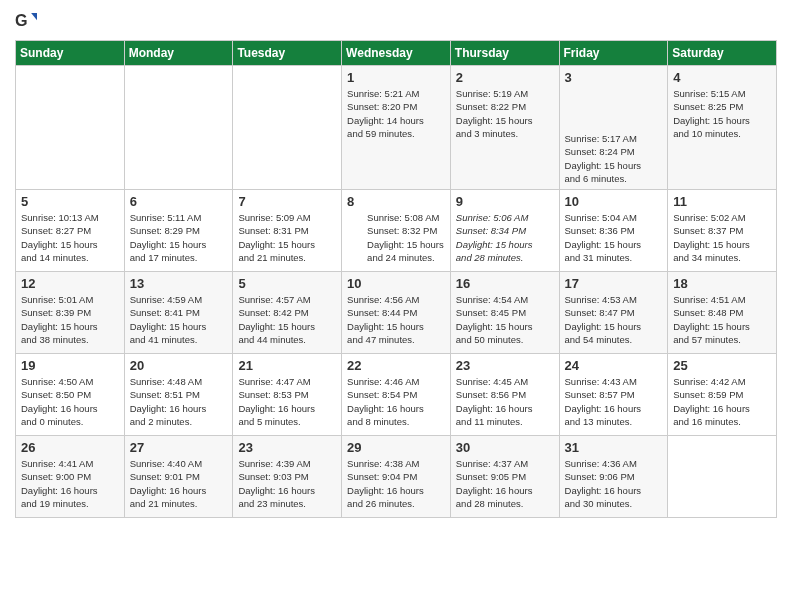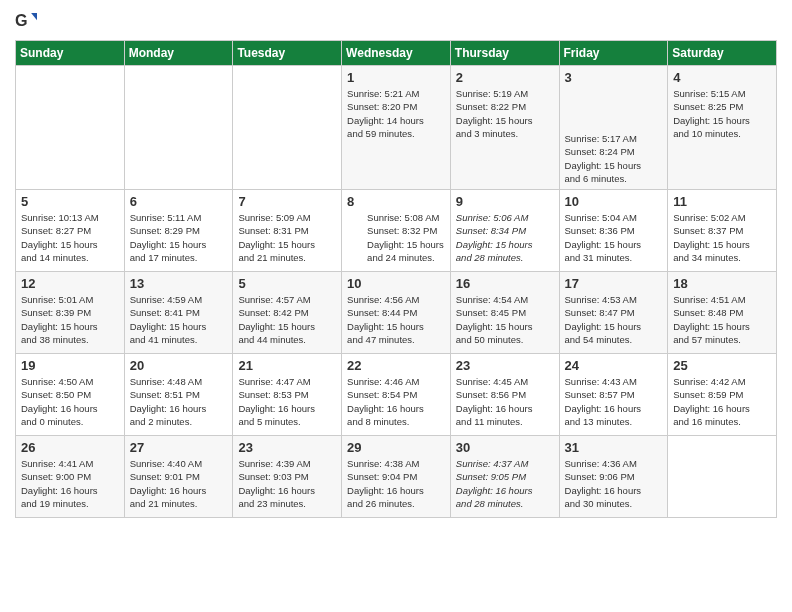--- a/index.html
+++ b/index.html
@@ -333,21 +333,21 @@
         </td>
         <td>
           <span class="day-num">29</span>
           <div class="day-info" style="white-space: pre-line;">Sunrise: 4:38 AM
 Sunset: 9:04 PM
 Daylight: 16 hours
 and 26 minutes.</div>
         </td>
         <td>
           <span class="day-num">30</span>
-          <div class="day-info" style="white-space: pre-line; font-style: italic;">Sunrise: 4:37 AM
+          <div class="day-info" style="white-space: pre-line;">Sunrise: 4:37 AM
 Sunset: 9:05 PM
 Daylight: 16 hours
 and 28 minutes.</div>
         </td>
         <td>
           <span class="day-num">31</span>
           <div class="day-info" style="white-space: pre-line;">Sunrise: 4:36 AM
 Sunset: 9:06 PM
 Daylight: 16 hours
 and 30 minutes.</div>

